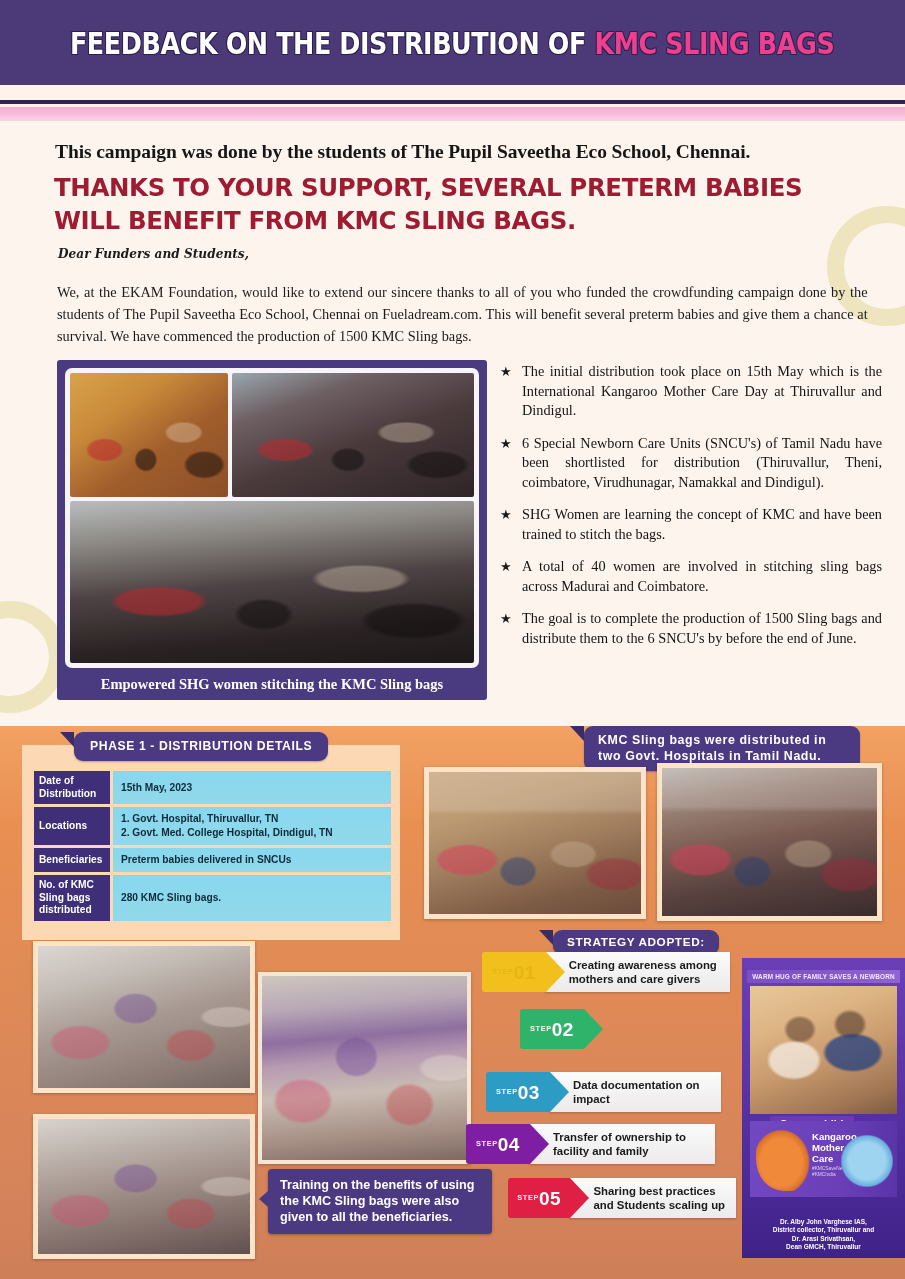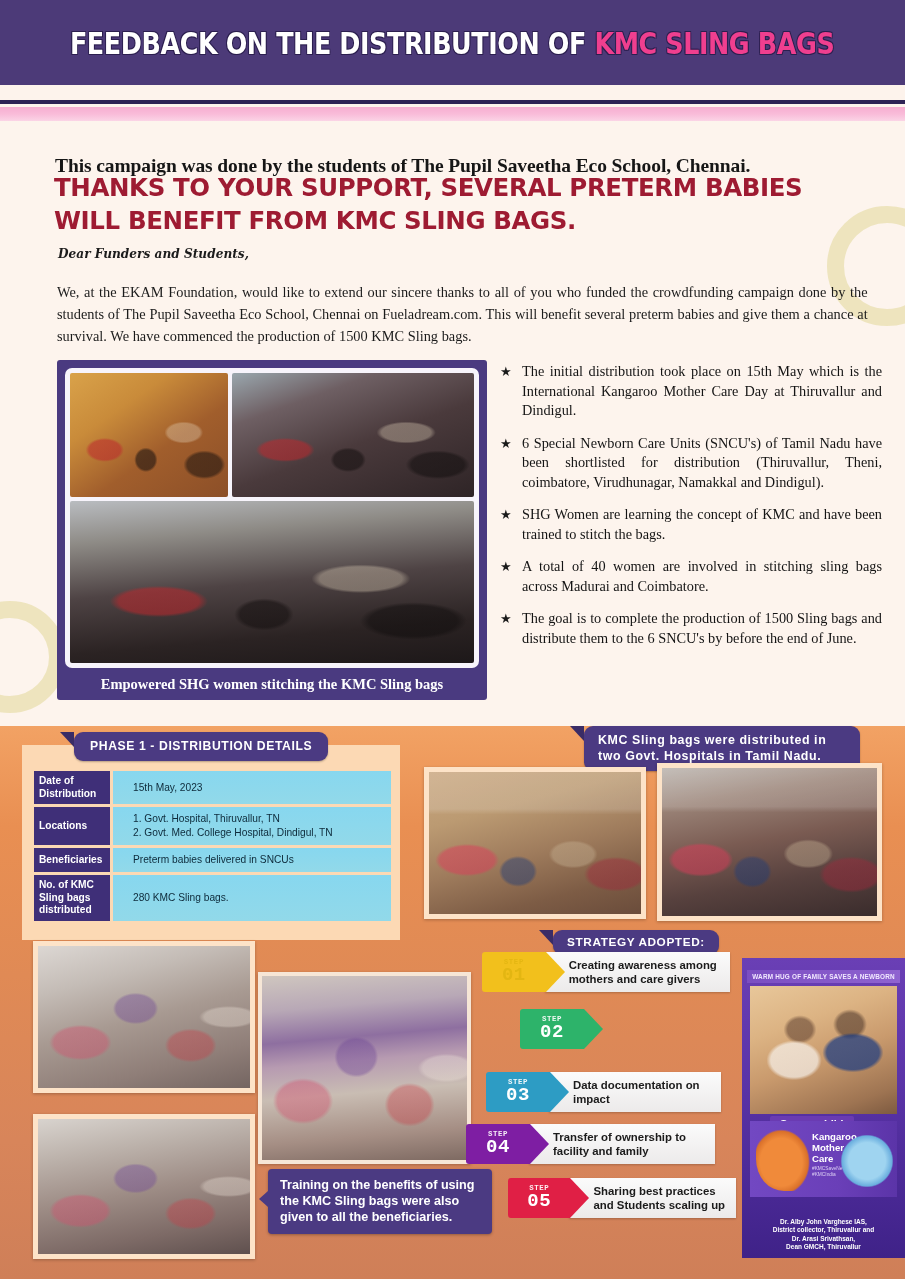--- a/index.html
+++ b/index.html
@@ -57,21 +57,20 @@
     opacity: 0.75;
   }
   .deco-ring.r1 { width: 120px; height: 120px; right: -42px; top: 85px; }
   .deco-ring.r2 { width: 112px; height: 112px; left: -46px; top: 480px; }
 
   .intro-line {
     position: absolute; left: 55px; top: 20px; width: 830px;
     font-family: "Liberation Serif", serif;
     font-weight: bold; font-size: 19.5px; color: #161616;
     letter-spacing: -0.1px;
-    margin-top: 14px;
   }
   .headline {
     position: absolute; left: 54px; top: 50px; width: 800px;
     font-family: "DejaVu Sans", sans-serif;
     font-weight: bold; font-size: 25.5px; line-height: 33px;
     color: #9e1b32; letter-spacing: -0.4px;
     transform: scaleX(0.96); transform-origin: left top;
   }
   .salutation {
     position: absolute; left: 58px; top: 124px;
@@ -202,22 +201,22 @@
     background: #3f2f78; color: #ffffff;
     font-weight: bold;
     padding: 4px 5px;
     display: flex; align-items: center;
     line-height: 12.5px;
   }
   .dval {
     flex: 1;
     background: linear-gradient(to bottom, #87d7ef 0%, #92d9e9 100%);
     color: #0d2a3a;
-    font-weight: normal;
-    padding: 5px 20px;
+    font-weight: bold;
+    padding: 5px 8px;
     display: flex; align-items: center;
     line-height: 14px;
     white-space: pre-line;
   }
   .drow.r1 .dkey, .drow.r1 .dval { min-height: 30px; }
   .drow.r2 .dkey, .drow.r2 .dval { min-height: 32px; }
   .drow.r3 .dkey, .drow.r3 .dval { min-height: 20px; }
   .drow.r4 .dkey, .drow.r4 .dval { min-height: 46px; }
 
   
@@ -288,25 +287,24 @@
     position: absolute; left: 470px; top: 952px; width: 260px; height: 265px;
   }
   .step {
     position: absolute;
     display: flex; align-items: stretch;
   }
   .step-chip {
     position: relative;
     width: 64px; min-height: 40px;
     color: #ffffff;
-    display: flex; flex-direction: column; align-items: center; justify-content: center;
+    display: flex; align-items: center; justify-content: center;
     line-height: 1;
     border-radius: 3px 0 0 3px;
     z-index: 2;
-    font-family: Liberation Mono, monospace;
   }
   .step-chip::after {
     content: ""; position: absolute; right: -19px; top: 0;
     width: 0; height: 0;
     border-top: 20px solid transparent;
     border-bottom: 20px solid transparent;
     border-left: 19px solid currentColor;
   }
   .step-word { font-size: 7.4px; font-weight: bold; letter-spacing: 0.6px; opacity: 0.92; }
   .step-num { font-size: 19px; font-weight: bold; letter-spacing: 0.5px; }

